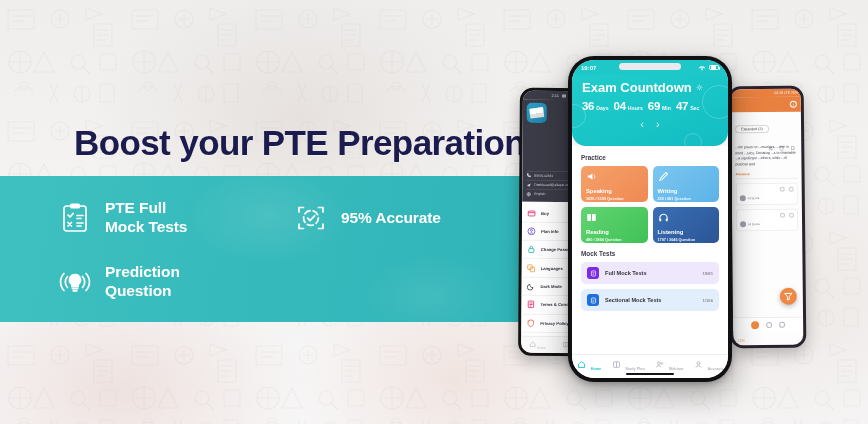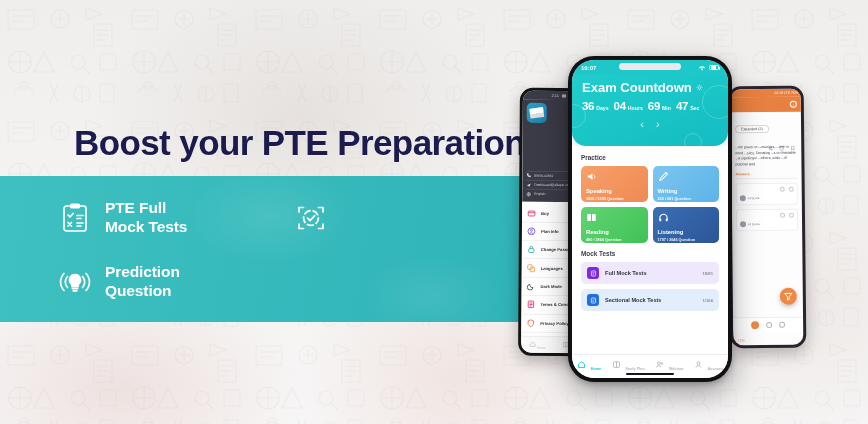--- a/index.html
+++ b/index.html
@@ -411,20 +411,21 @@
 
     <div class="feat">
       <span class="feat-icon">
         <svg viewBox="0 0 34 34" fill="none" stroke="#fff" stroke-width="1.7" stroke-linecap="round" stroke-linejoin="round">
           <path d="M5 11V6.5h4.5M29 11V6.5h-4.5M5 23v4.5h4.5M29 23v4.5h-4.5"></path>
           <circle cx="17" cy="17" r="7.4" stroke-dasharray="6 3.2"></circle>
           <path d="M13.6 17.2l2.5 2.5 4.6-5"></path>
         </svg>
       </span>
       <span class="feat-text">
+        <span>95% Accurate</span>
       </span>
     </div>
 
 
     <div class="feat">
       <span class="feat-icon">
         <svg viewBox="0 0 34 34" fill="none" stroke="#fff" stroke-width="1.7" stroke-linecap="round" stroke-linejoin="round">
           <path d="M17 9.5a5.4 5.4 0 0 0-3.2 9.8v2.3h6.4v-2.3A5.4 5.4 0 0 0 17 9.5z" fill="#fff" stroke="#fff"></path>
           <line x1="14.4" y1="23.6" x2="19.6" y2="23.6"></line>
             <line x1="15.2" y1="25.8" x2="18.8" y2="25.8"></line>

